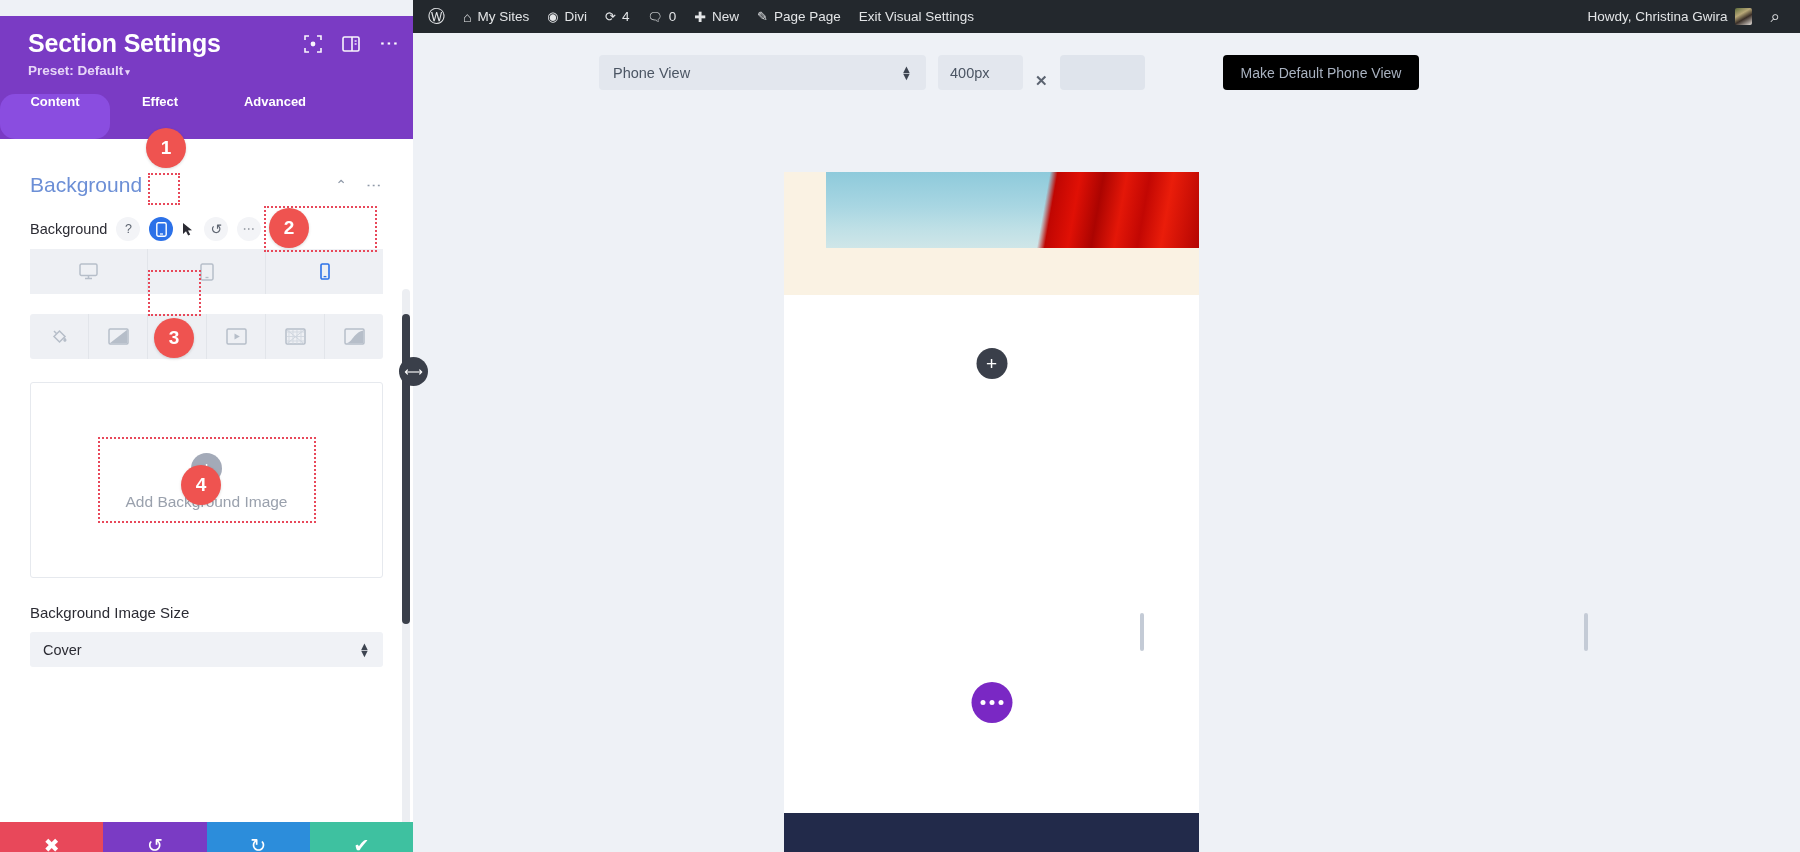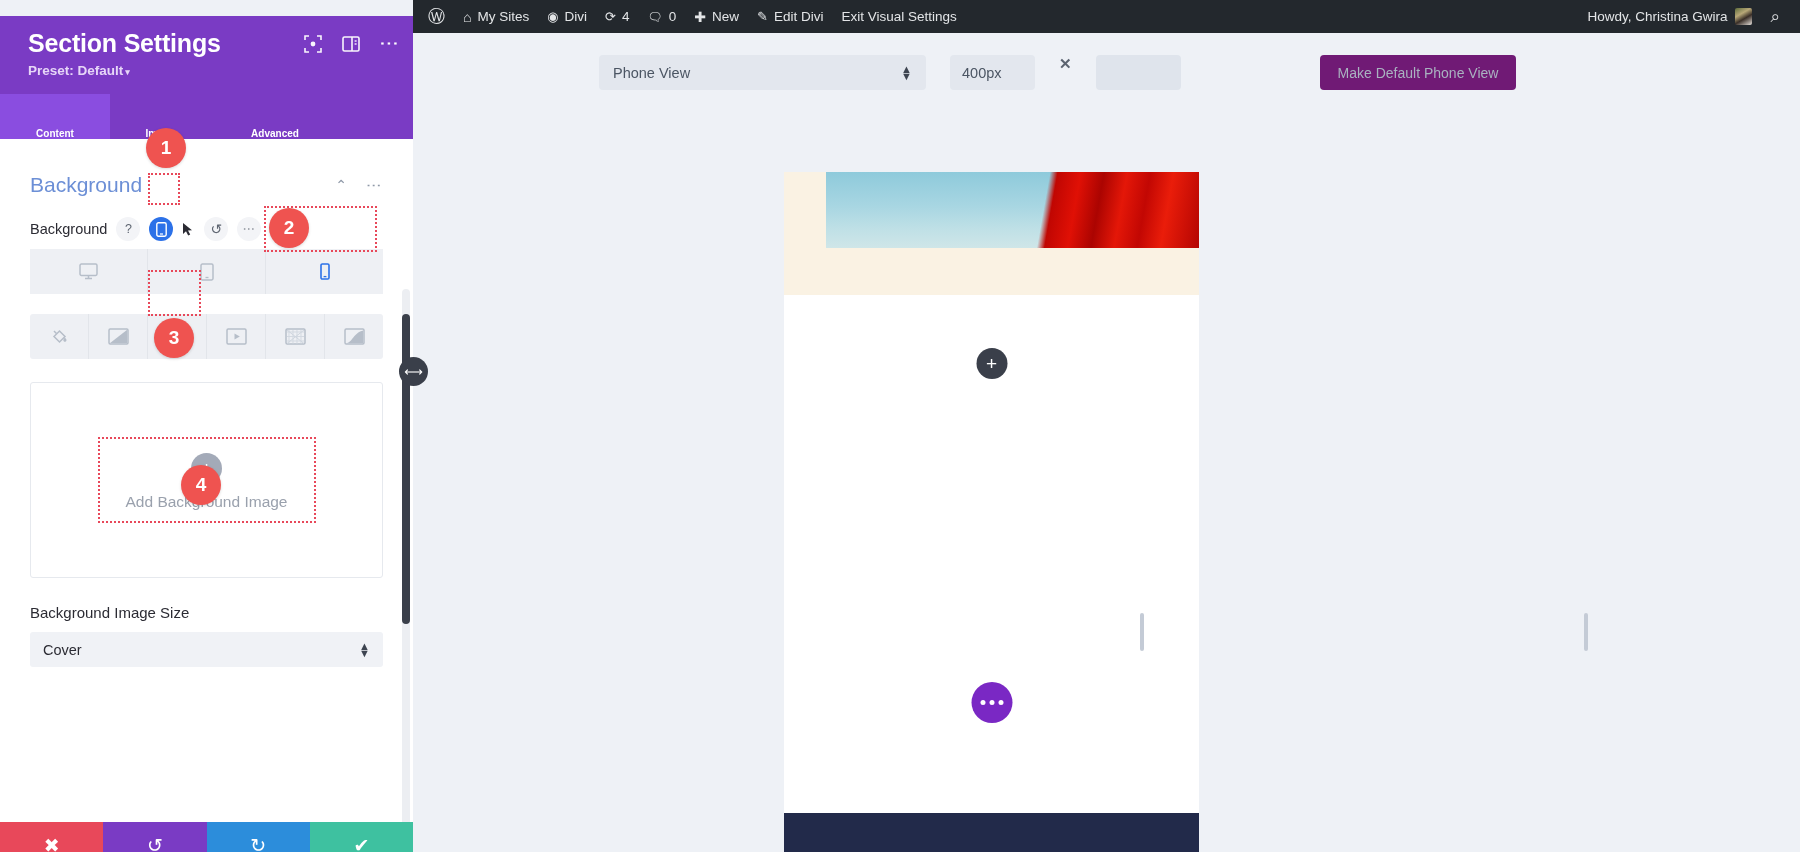--- a/index.html
+++ b/index.html
@@ -38,23 +38,24 @@
     display: flex; align-items: center; gap: 20px;
   }
   .hicon { cursor: pointer; opacity: .95; display: flex; }
   .kebab { color: #fff; font-size: 19px; line-height: 1;
            letter-spacing: 0; writing-mode: vertical-rl; }
 
   .tabs {
     display: flex; background: #7a3bc4; height: 45px;
   }
   .tab {
-    flex: 0 0 auto; display: flex; align-items: flex-end; justify-content: center;
-    color: #fff; font-size: 10px; font-weight: bold; cursor: pointer;
+    flex: 0 0 auto; display: flex; align-items: flex-start; justify-content: center;
+    color: #fff; font-size: 13px; font-weight: bold; cursor: pointer;
     width: 110px;
+    border-radius: 15px;
   }
   .tab.active { background: #8a4de0; }
   .tab.t2 { width: 100px; }
   .tab.t3 { width: 130px; }
 
   .panel-body {
     flex: 1; overflow: hidden; position: relative; background: #fff;
     padding: 12px 30px;
   }
 
@@ -209,42 +210,42 @@
   }
   .ab-right { display: flex; align-items: center; gap: 10px; padding-right: 4px; }
   .avatar {
     width: 17px; height: 17px; border-radius: 2px;
     background: linear-gradient(150deg,#5d6b3a 0%,#b8a878 35%,#3a2f28 60%,#e8e2dc 100%);
     flex: 0 0 auto;
   }
 
   
   .resp-bar {
-    display: flex; align-items: flex-start; gap: 24px;
+    display: flex; align-items: flex-end; gap: 12px;
     padding: 22px 11px 0 186px;
   }
   .resp-select {
     width: 327px; height: 35px; background: #e3e7ee; border-radius: 4px;
     display: flex; align-items: center; justify-content: space-between;
     padding: 0 14px; font-size: 14.5px; color: #4b5563; cursor: pointer;
   }
   .resp-input {
     width: 85px; height: 35px; background: #e3e7ee; border-radius: 4px;
     display: flex; align-items: center; padding: 0 12px;
     font-size: 14.5px; color: #4b5563; cursor: text;
   }
   .resp-x { color: #5b6370; font-size: 15px; font-weight: bold; }
   .resp-input2 {
     width: 85px; height: 35px; background: #dfe4ec; border-radius: 4px; cursor: text;
   }
   .resp-btn {
-    height: 35px; background: #701a75; border-radius: 4px;
+    height: 35px; background: #000000; border-radius: 4px;
     display: flex; align-items: center; justify-content: center;
     padding: 0 18px; font-size: 14px; color: #a9b2c0; cursor: pointer;
-    margin-left: 115px;
+    margin-left: 66px;
   }
 
   
   .preview-wrap {
     position: absolute; left: 371px; top: 172px;
     width: 415px; height: 680px;
   }
   .preview-frame {
     width: 415px; height: 680px; background: #fff; overflow: hidden;
     position: relative;
@@ -322,21 +323,21 @@
         <div class="ab-item">
           <span style="font-size:12px;">🗨</span>
           <span>0</span>
         </div>
         <div class="ab-item">
           <span style="font-size:14px;">✚</span>
           <span>New</span>
         </div>
         <div class="ab-item">
           <span style="font-size:13px;">✎</span>
-          <span>Edit Divi</span>
+          <span>Page Page</span>
         </div>
         <div class="ab-item">
           <span>Exit Visual Settings</span>
         </div>
       </div>
       <div class="ab-right">
         <div class="ab-item" style="gap:8px;padding-right:4px;">
           <span>Howdy, Christina Gwira</span>
           <span class="avatar"></span>
         </div>
@@ -410,21 +411,21 @@
         </span>
         <span class="kebab">⋮</span>
       </div>
     </div>
 
     <div class="tabs">
       <div class="tab active">
         <span>Content</span>
       </div>
       <div class="tab t2">
-        <span>Image</span>
+        <span>Effect</span>
       </div>
       <div class="tab t3">
         <span>Advanced</span>
       </div>
     </div>
 
     <div class="panel-body">
 
       <div class="section-title-row">
         <span class="section-title">Background</span>

